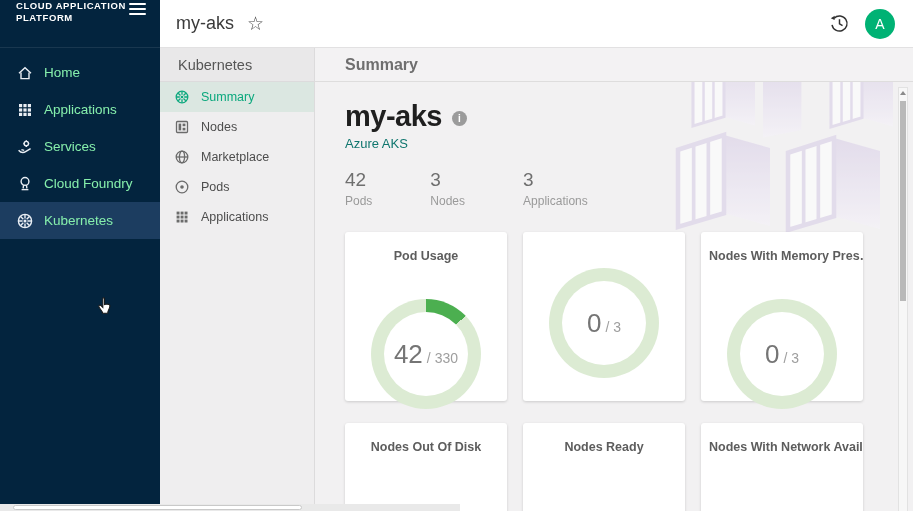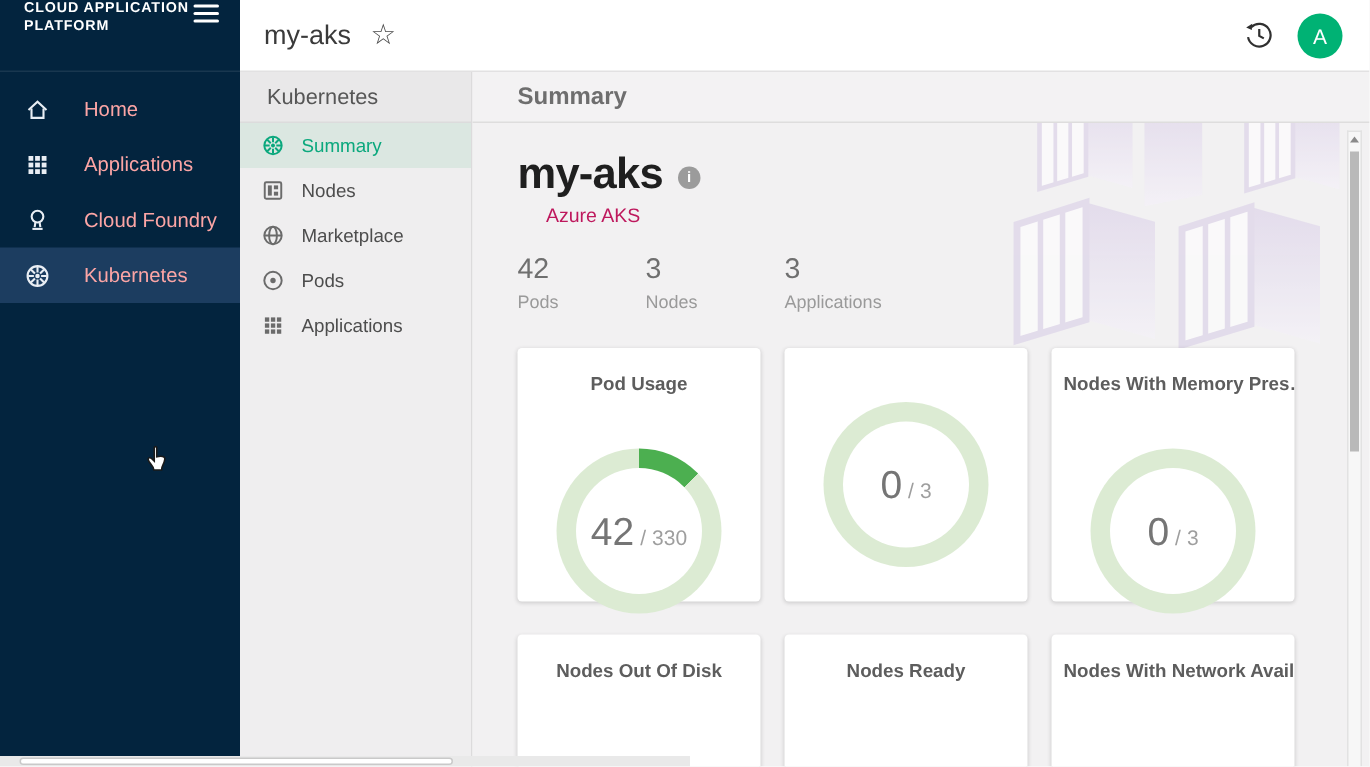--- a/index.html
+++ b/index.html
@@ -22,21 +22,21 @@
     padding: 0 14px 0 16px;
     border-bottom: 1px solid rgba(255,255,255,0.09);
   }
   .logo { font-size: 9.5px; font-weight: bold; letter-spacing: .6px; line-height: 1.3; color: #fff; }
   .burger { width: 17px; cursor: pointer; }
   .burger span { display: block; height: 2px; background: #fff; border-radius: 1px; margin: 3px 0; }
 
   .nav { padding-top: 6px; position: relative; }
   .nav-item {
     height: 37px; display: flex; align-items: center;
-    padding-left: 16px; font-size: 13.5px; color: #fca5a5; cursor: pointer; gap: 12px;
+    padding-left: 16px; font-size: 13.5px; color: #86efac; cursor: pointer;
   }
   .nav-item.active { background: #1c3d60; }
   .nav-icn { width: 18px; height: 18px; margin-right: 10px; flex: none; }
   .nav-icn svg { width: 18px; height: 18px; display: block; stroke: #e9eef4; fill: none; stroke-width: 1.4; }
   .nav-icn svg .fl { fill: #e9eef4; stroke: none; }
 
   .cursor-glyph { position: absolute; left: 97px; top: 249px; width: 15px; height: 18px; pointer-events: none; }
 
   
   .topbar {
@@ -88,21 +88,21 @@
   .boxes-svg { position: absolute; right: 10px; top: 0; opacity: .6; pointer-events: none; }
 
   .cluster-head { position: relative; padding: 18px 0 0 30px; }
   .cluster-title-row { display: flex; align-items: center; gap: 10px; }
   .cluster-name { font-size: 29px; font-weight: bold; color: #1f1f1f; letter-spacing: -0.5px; }
   .info-icon {
     width: 15px; height: 15px; border-radius: 50%; background: #9b9b9b; color: #fff;
     font-size: 10px; font-weight: bold; display: flex; align-items: center; justify-content: center;
     cursor: pointer; margin-top: 4px;
   }
-  .cluster-sub { font-size: 13px; color: #be185d; margin-top: 3px; margin-left: 19px; }
+  .cluster-sub { font-size: 13px; color: #0f766e; margin-top: 3px; }
 
   .stats { display: flex; padding-left: 30px; margin-top: 18px; position: relative; }
   .stat { margin-right: 58px; }
   .stat-value { font-size: 19px; color: #6f6f6f; }
   .stat-label { font-size: 12px; color: #9a9a9a; margin-top: 3px; }
 
   .cards {
     padding-left: 30px; margin-top: 24px;
     display: grid; grid-template-columns: repeat(3, 162px); gap: 22px 16px;
     width: 556px; position: relative;
@@ -178,20 +178,30 @@
               <rect x="3" y="7.4" width="3.2" height="3.2"></rect>
               <rect x="7.4" y="7.4" width="3.2" height="3.2"></rect>
               <rect x="11.8" y="7.4" width="3.2" height="3.2"></rect>
               <rect x="3" y="11.8" width="3.2" height="3.2"></rect>
               <rect x="7.4" y="11.8" width="3.2" height="3.2"></rect>
               <rect x="11.8" y="11.8" width="3.2" height="3.2"></rect>
             </g>
           </svg>
       </span>
       <span>Applications</span>
+    </div>
+    <div class="nav-item">
+      <span class="nav-icn">
+        <svg viewBox="0 0 18 18">
+            <circle cx="10.3" cy="5.6" r="2.2"></circle>
+            <path d="M10.3 2.2 V3.2 M10.3 8 V9 M13.2 5.6 H12.2 M8.4 5.6 H7.4"></path>
+            <path d="M2.6 12.2 C4.6 14.6 7.6 15 10 13.4 L14.6 10.6 M5.4 11.6 L8.2 12.4"></path>
+          </svg>
+      </span>
+      <span>Services</span>
     </div>
     <div class="nav-item">
       <span class="nav-icn">
         <svg viewBox="0 0 18 18">
             <circle cx="9" cy="6.4" r="3.9"></circle>
             <path d="M7.6 10.2 L7.1 13.4 M10.4 10.2 L10.9 13.4"></path>
             <path d="M5.6 14.6 H12.4"></path>
           </svg>
       </span>
       <span>Cloud Foundry</span>

